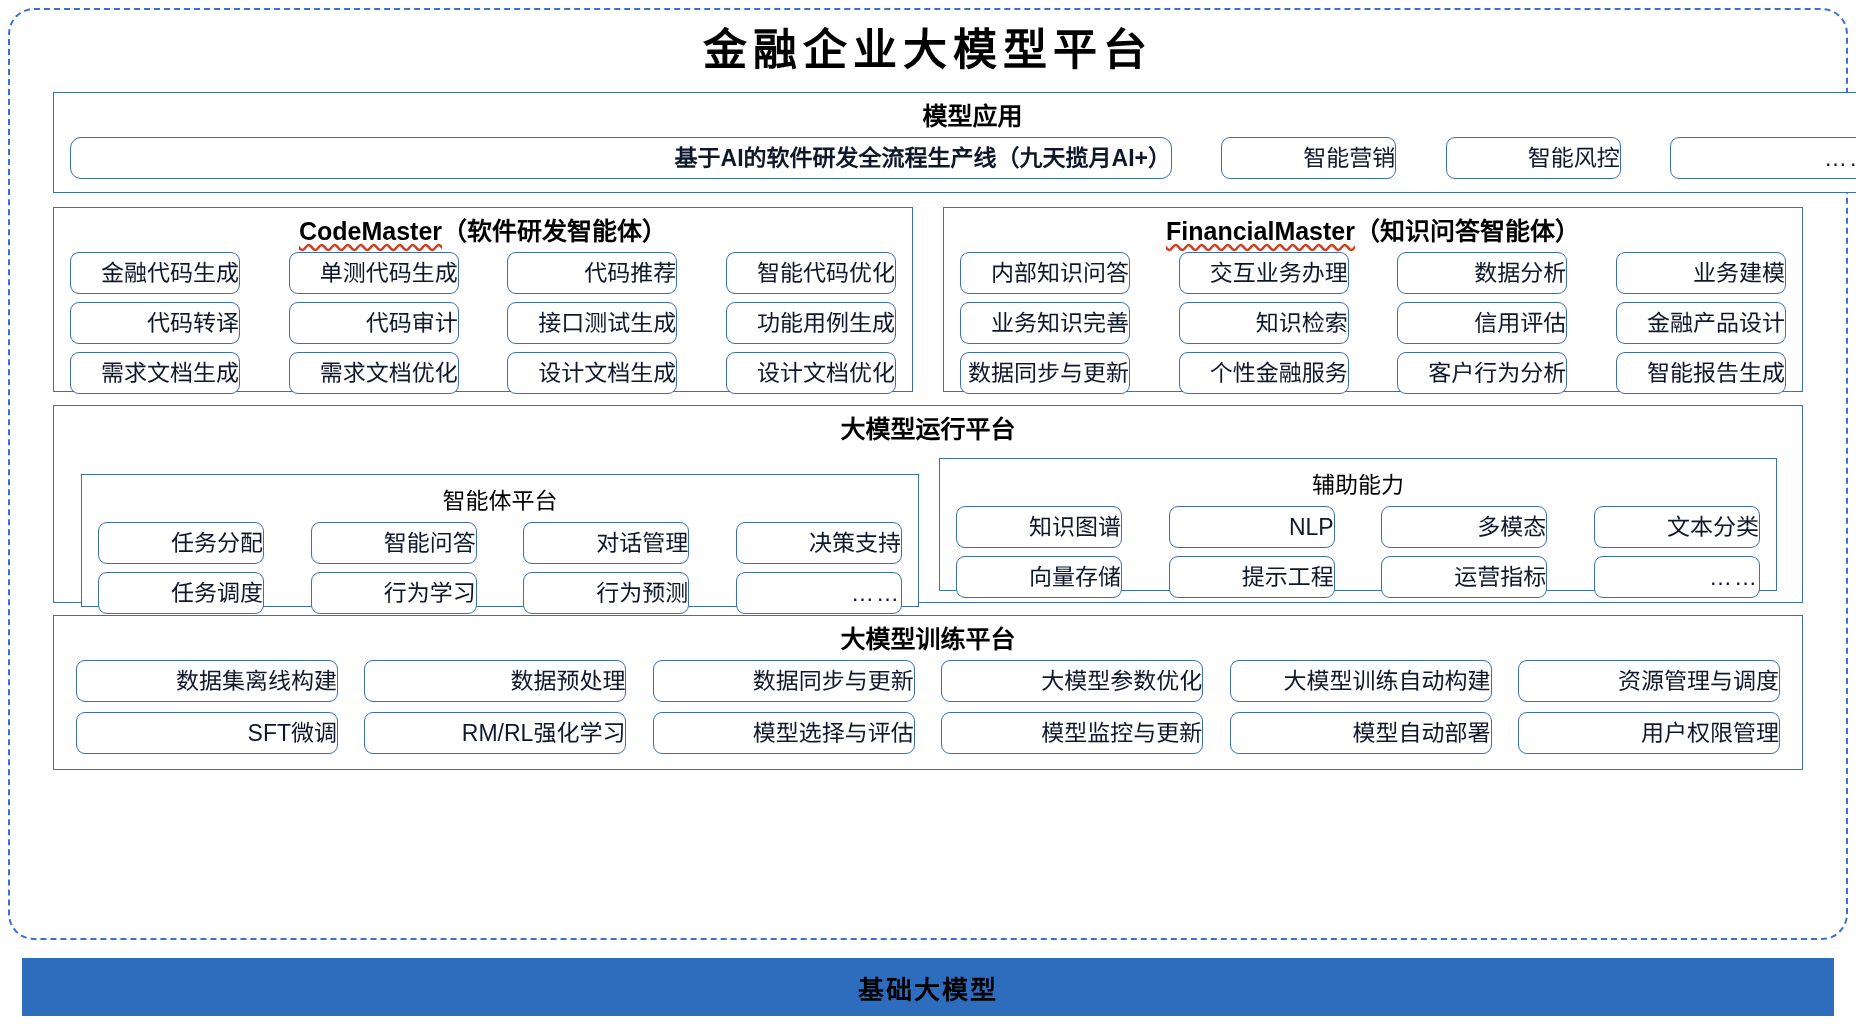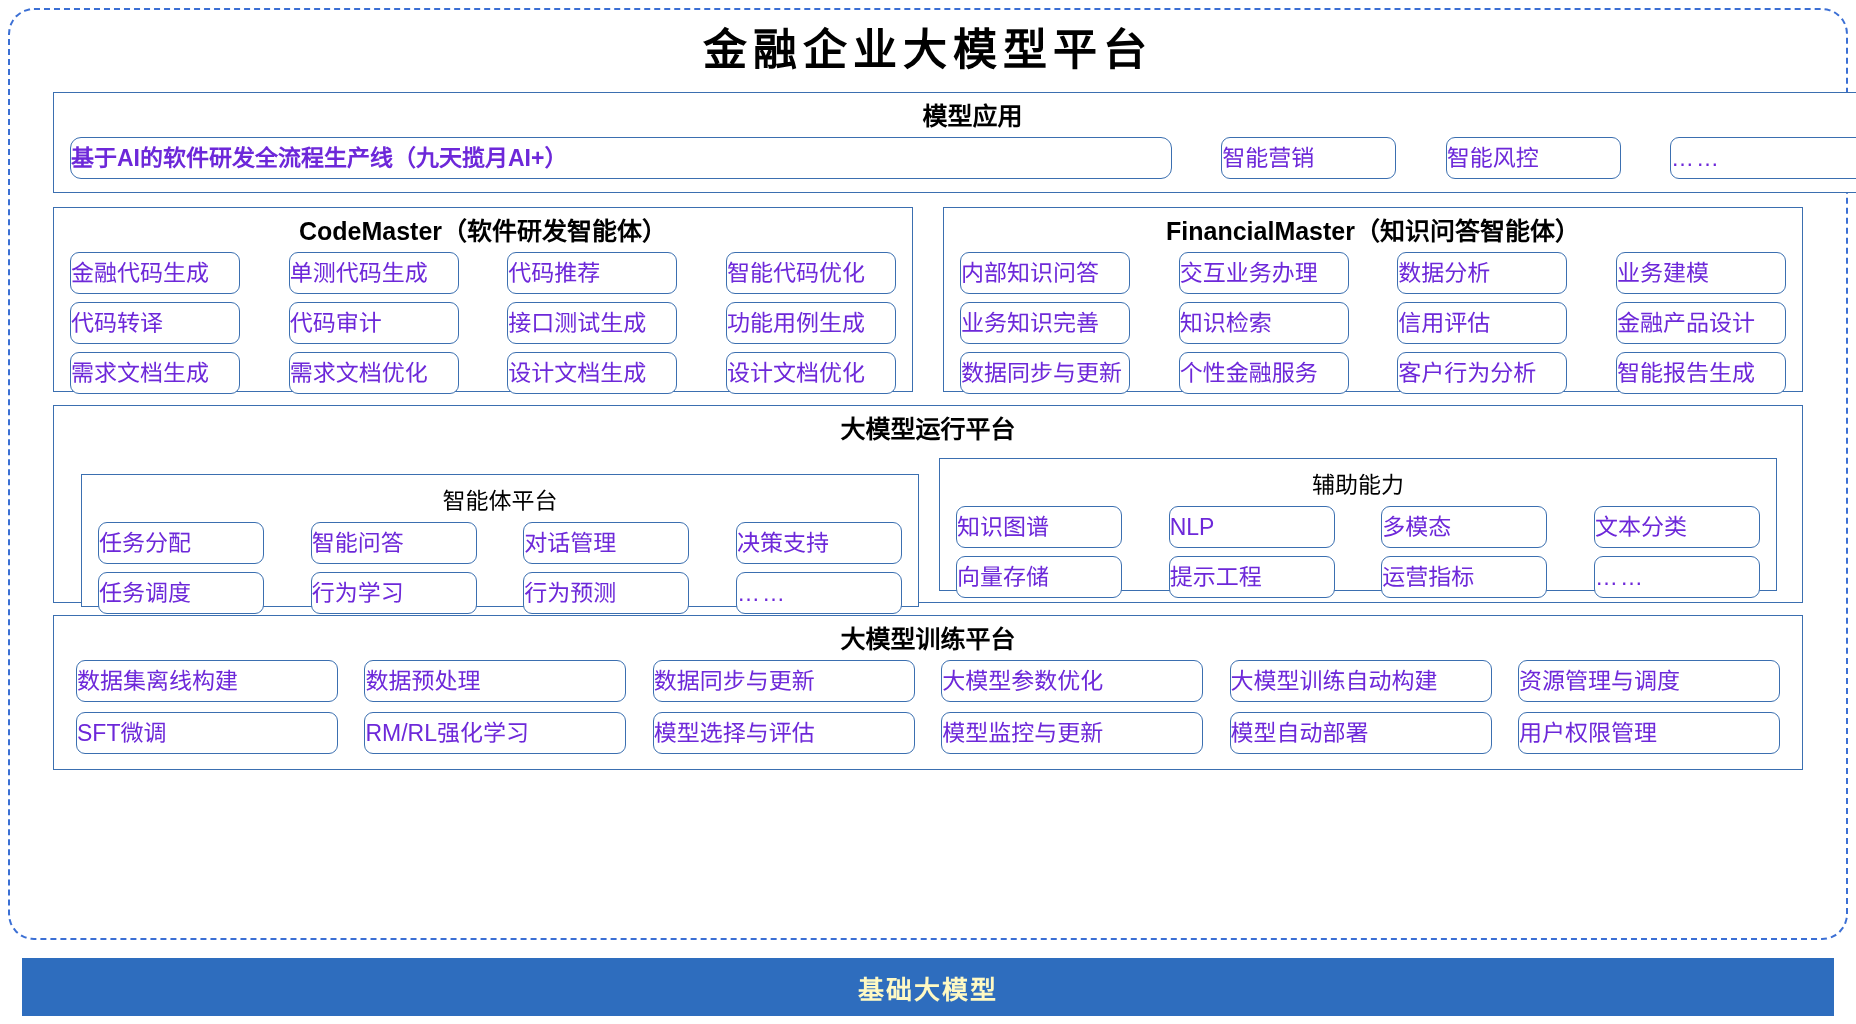--- a/index.html
+++ b/index.html
@@ -57,42 +57,43 @@
   }
   .panel-title {
     text-align: center;
     font-size: 25px;
     font-weight: bold;
     color: #000;
     margin: 9px 0 6px 0;
     line-height: 1.15;
   }
   .panel-title .spell {
+    text-decoration: underline;
     text-decoration-color: #d43b1d;
     text-decoration-style: wavy;
     text-underline-offset: 3px;
   }
 
   
   .chip-row {
     display: flex;
     justify-content: space-between;
     align-items: center;
     margin: 0 18px 9px 18px;
   }
   .chip {
     box-sizing: border-box;
     border: 1.5px solid #3b6fb0;
     border-radius: 9px;
     background: #ffffff;
     height: 42px;
     line-height: 40px;
-    text-align: left;
+    text-align: right;
     font-size: 23px;
-    color: #6d28d9;
+    color: #0f172a;
     white-space: nowrap;
     overflow: hidden;
   }
   .chip.ellipsis { letter-spacing: 2px; }
 
   
   #sec-app { left: 53px; top: 92px; width: 1839px; height: 101px; }
   #sec-app .chip-row { margin: 0 16px; }
   #app-wide {
     flex: 0 0 1102px;
@@ -135,21 +136,21 @@
   #sec-train .chip-row { margin: 0 22px 10px 22px; }
 
   
   #base-bar {
     position: absolute;
     left: 22px;
     top: 958px;
     width: 1812px;
     height: 58px;
     background: #2e6dbe;
-    color: #fef9c3;
+    color: #000000;
     font-size: 26px;
     font-weight: bold;
     letter-spacing: 2px;
     display: flex;
     align-items: center;
     justify-content: center;
   }
 </style>
 </head>
 <body>

